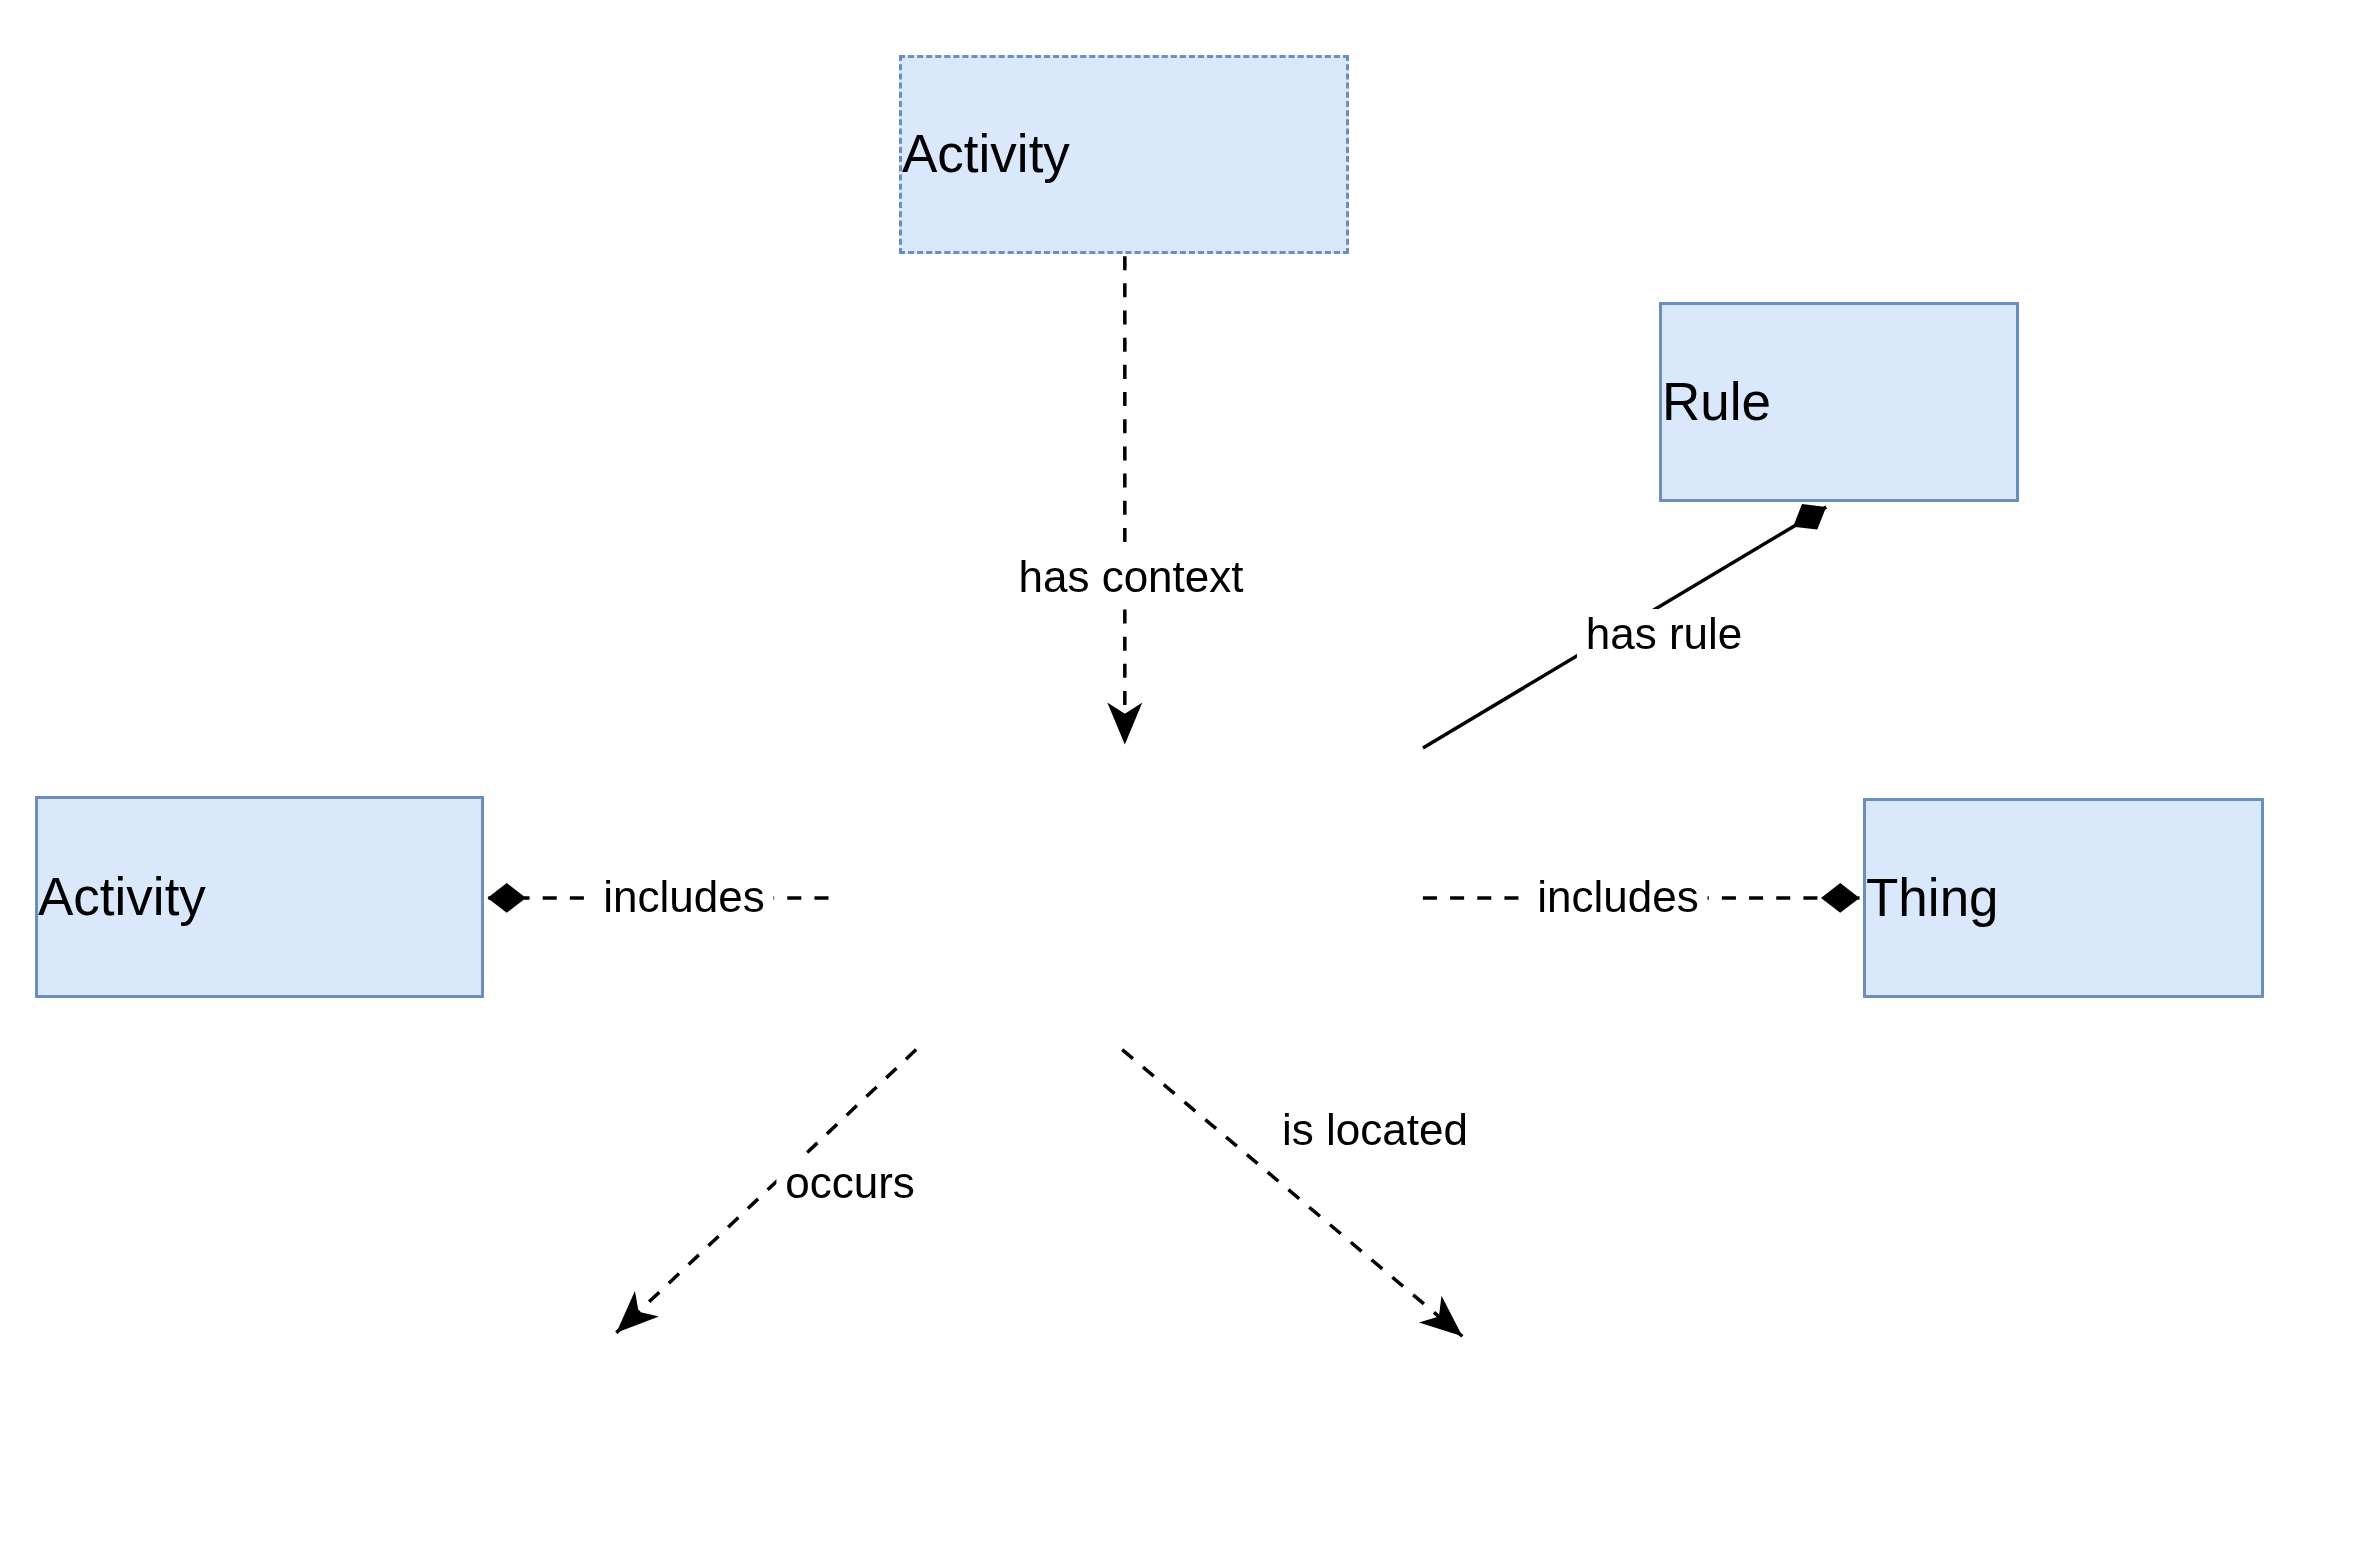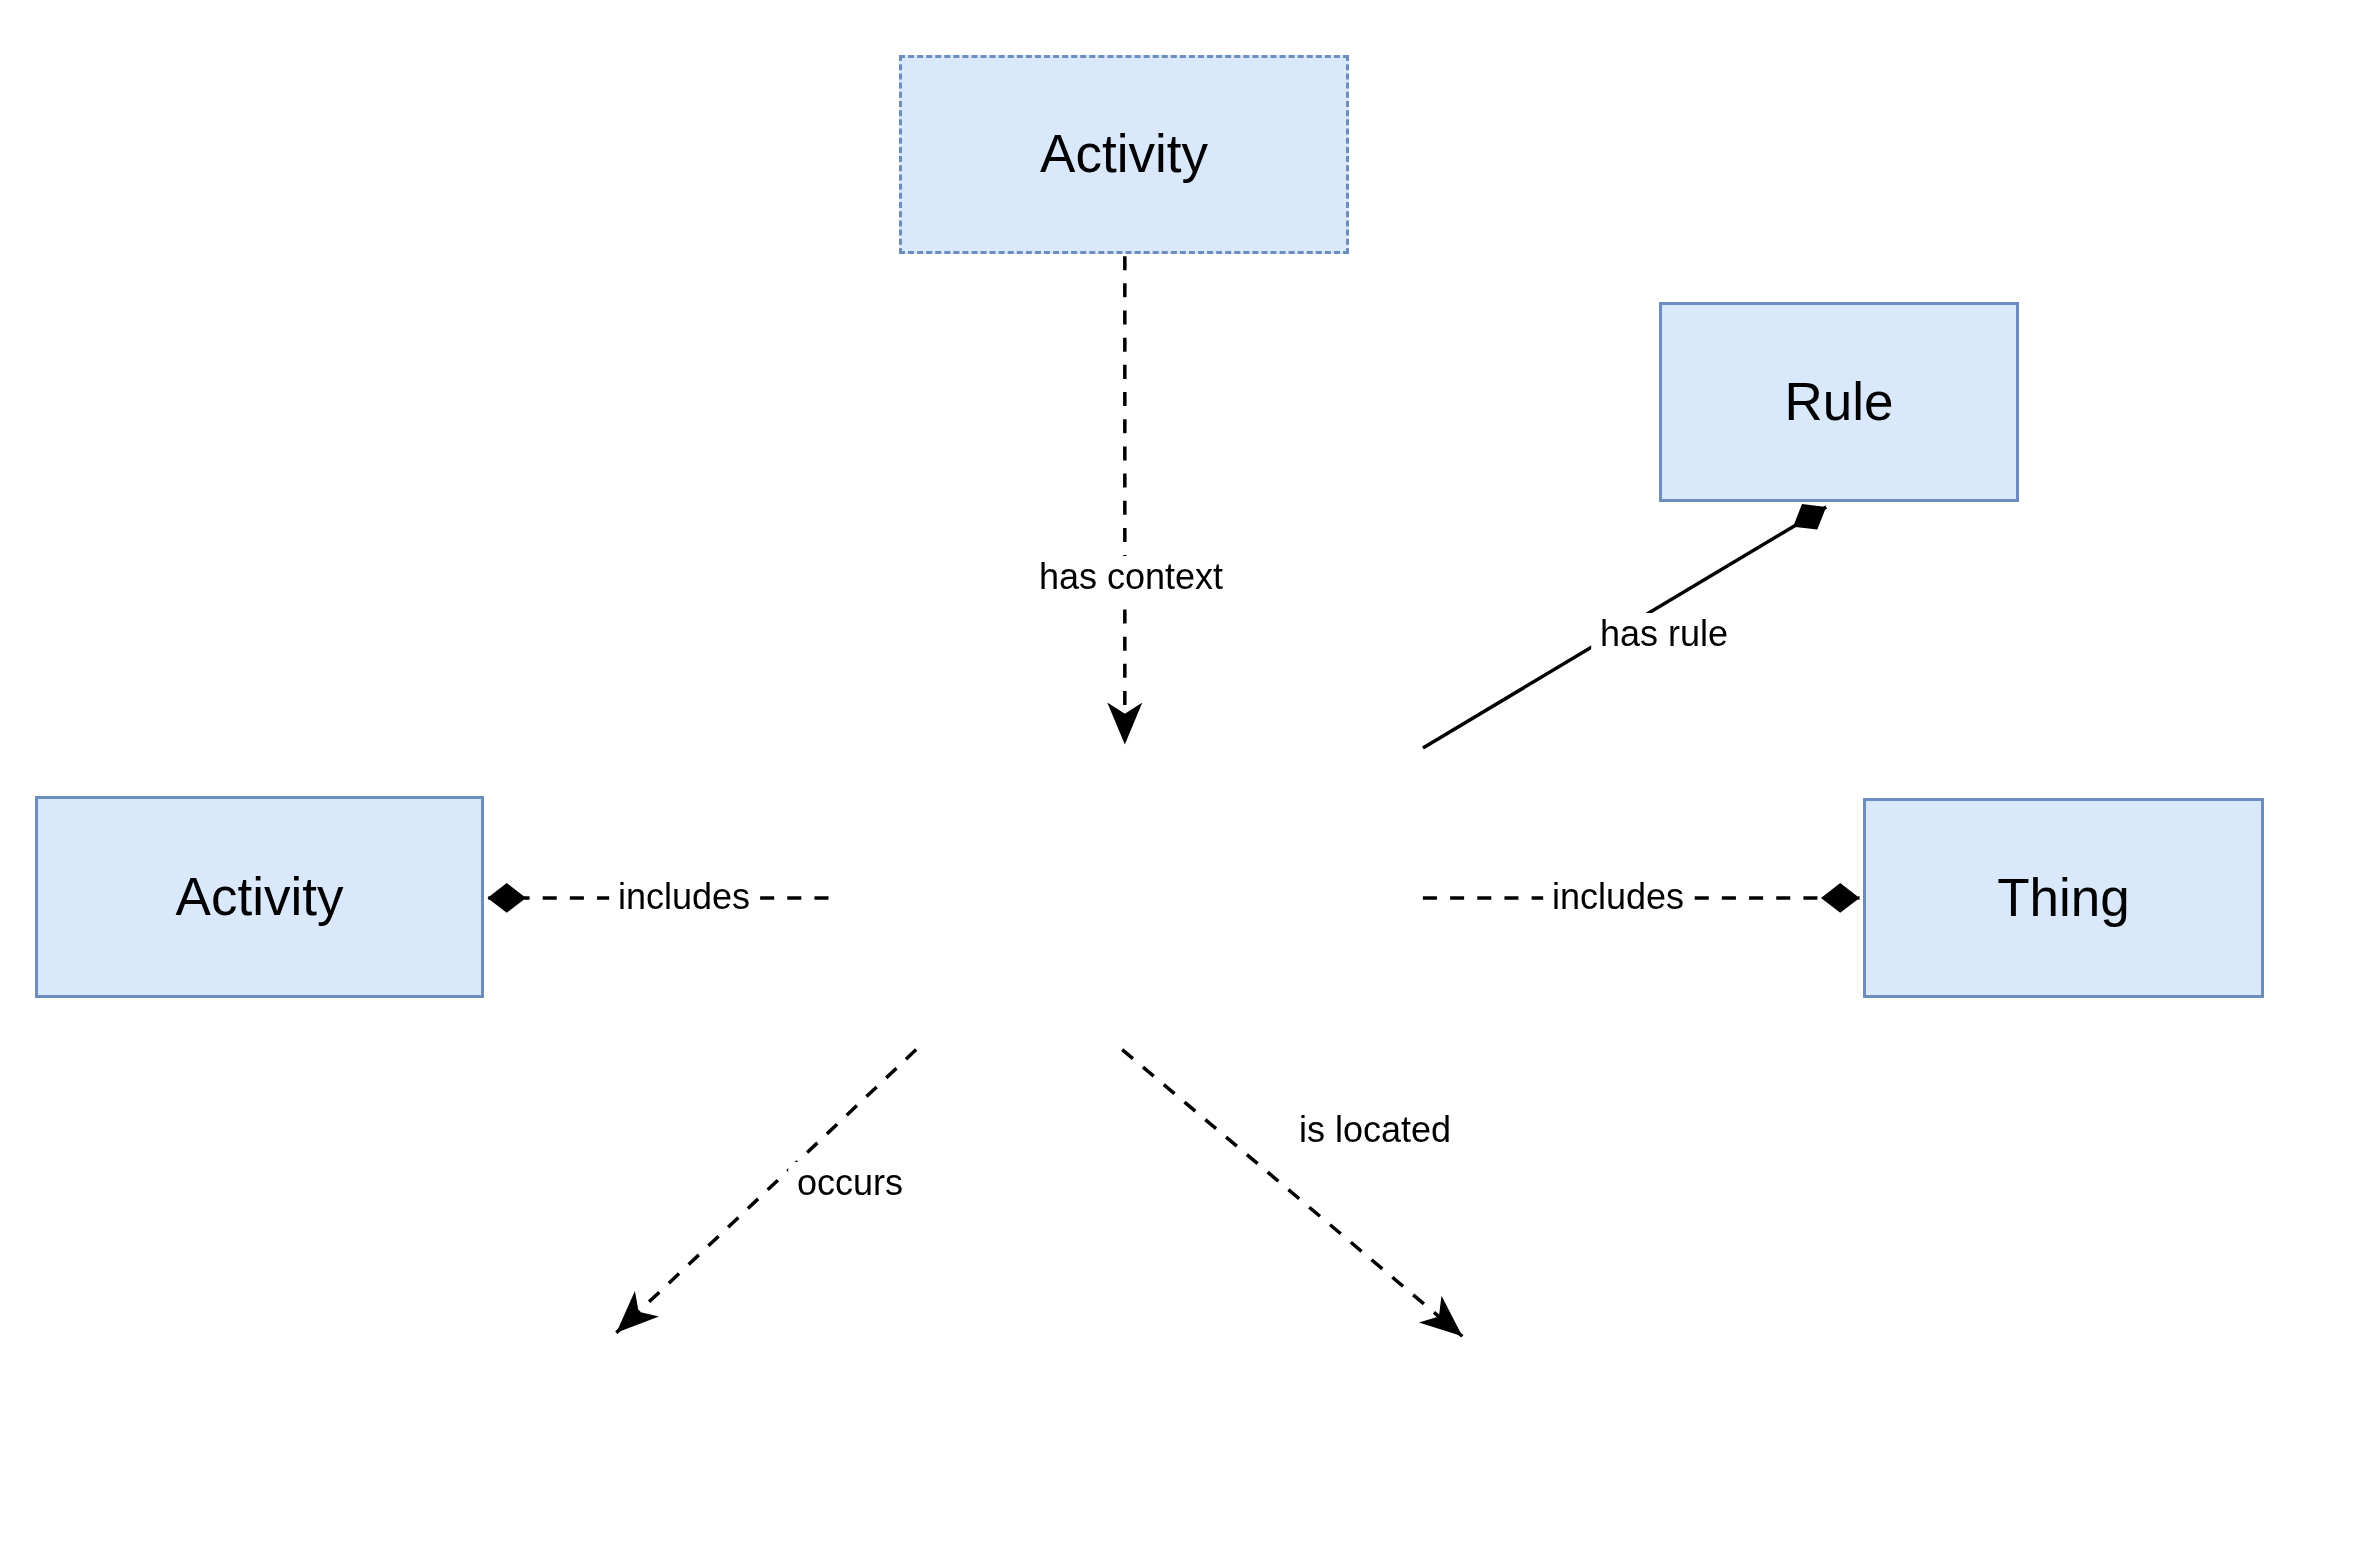--- a/index.html
+++ b/index.html
@@ -19,34 +19,34 @@
   }
   #edges{position:absolute;left:0;top:0;width:2354px;height:1567px;}
   .edge-line{fill:none;stroke:var(--edge-color);stroke-width:4;}
   .edge-line.dashed{stroke-dasharray:16 15;}
   .marker-fill{fill:var(--edge-color);}
   .node{
     position:absolute;
     background:var(--node-fill);
     border:3.5px solid var(--node-stroke);
     display:flex;flex-direction:column;
-    align-items:center;justify-content:center;
+    align-items:flex-start;justify-content:center;
     text-align:center;
     font-size:53px;line-height:1.18;
     color:var(--label-color);
     box-sizing:border-box;
     white-space:nowrap;
   }
   .node.dashed{border-style:dashed;}
   .edge-label{
     position:absolute;
     transform:translate(-50%,-50%);
     background:var(--canvas-bg);
     padding:0 8.8px;
-    font-size:36px;
+    font-size:44px;
     color:var(--label-color);
     white-space:nowrap;
   }
 </style>
 </head>
 <body>
 
 <div id="canvas">
 
   <svg id="edges" viewBox="0 0 2685 1787" xmlns="http://www.w3.org/2000/svg">

